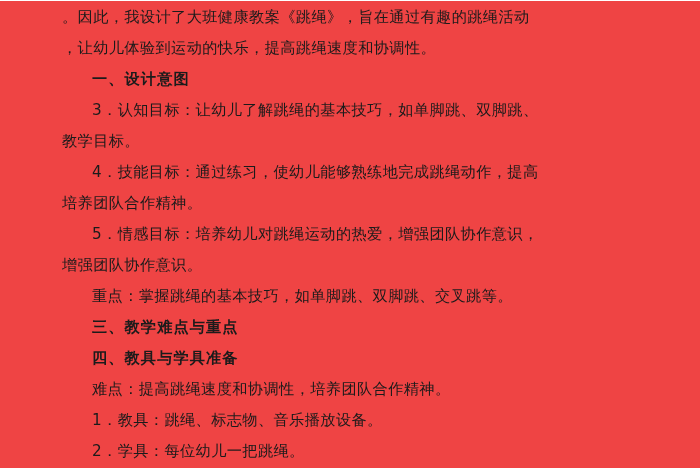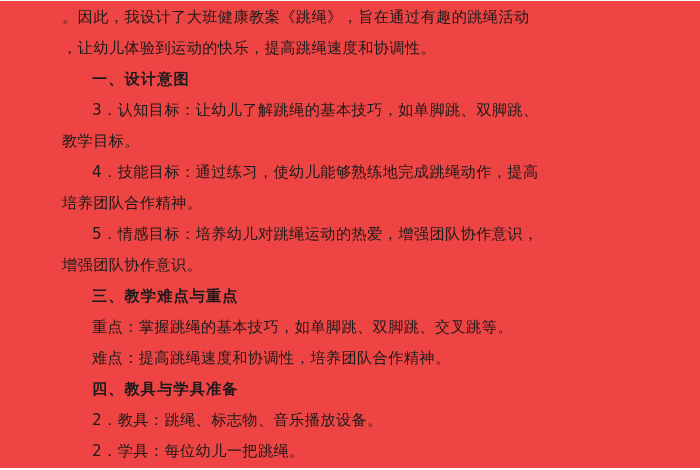--- a/index.html
+++ b/index.html
@@ -76,28 +76,28 @@
 
     <p class="para indent1">3．认知目标：让幼儿了解跳绳的基本技巧，如单脚跳、双脚跳、</p>
     <p class="para">教学目标。</p>
 
     <p class="para indent1">4．技能目标：通过练习，使幼儿能够熟练地完成跳绳动作，提高</p>
     <p class="para">培养团队合作精神。</p>
 
     <p class="para indent1">5．情感目标：培养幼儿对跳绳运动的热爱，增强团队协作意识，</p>
     <p class="para">增强团队协作意识。</p>
 
+    <p class="para indent1">重点：掌握跳绳的基本技巧，如单脚跳、双脚跳、交叉跳等。</p>
+
     <p class="para heading indent1">三、教学难点与重点</p>
 
-    <p class="para indent1">重点：掌握跳绳的基本技巧，如单脚跳、双脚跳、交叉跳等。</p>
+    <p class="para heading indent1">四、教具与学具准备</p>
 
     <p class="para indent1">难点：提高跳绳速度和协调性，培养团队合作精神。</p>
 
-    <p class="para heading indent1">四、教具与学具准备</p>
-
-    <p class="para indent1">2．教具：跳绳、标志物、音乐播放设备。</p>
+    <p class="para indent1">1．教具：跳绳、标志物、音乐播放设备。</p>
 
     <p class="para indent1">2．学具：每位幼儿一把跳绳。</p>
 
   </div>
   <div id="top-cut"></div>
   <div id="bottom-fade"></div>
 </div>
 
 </body></html>

